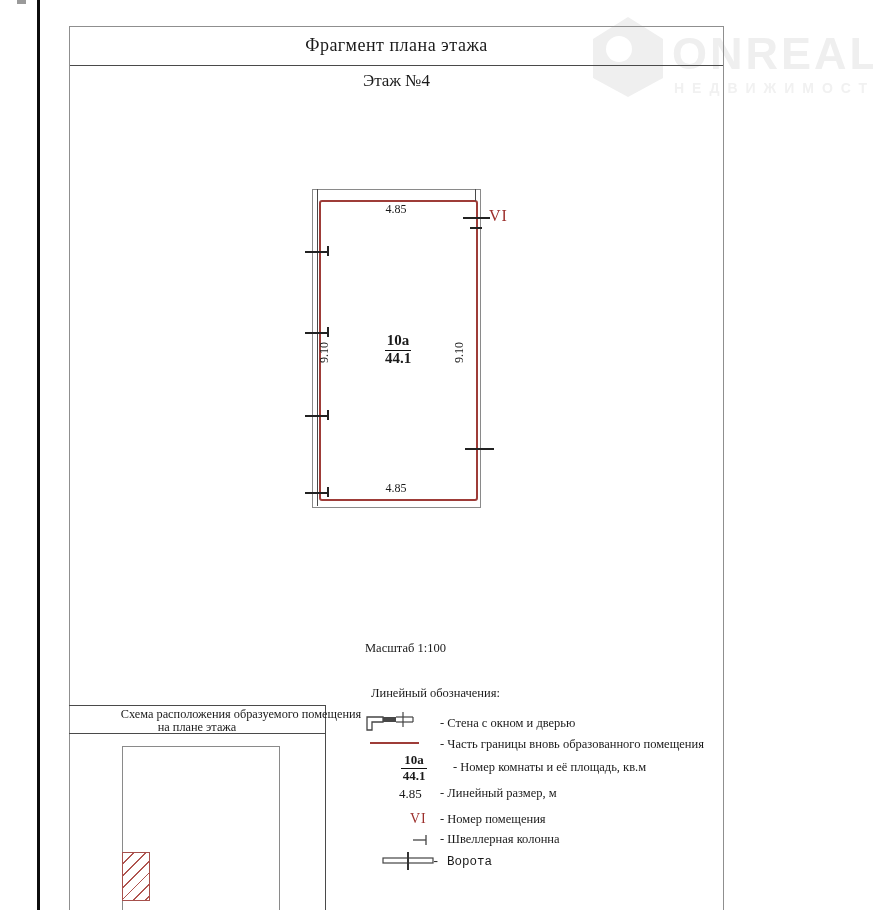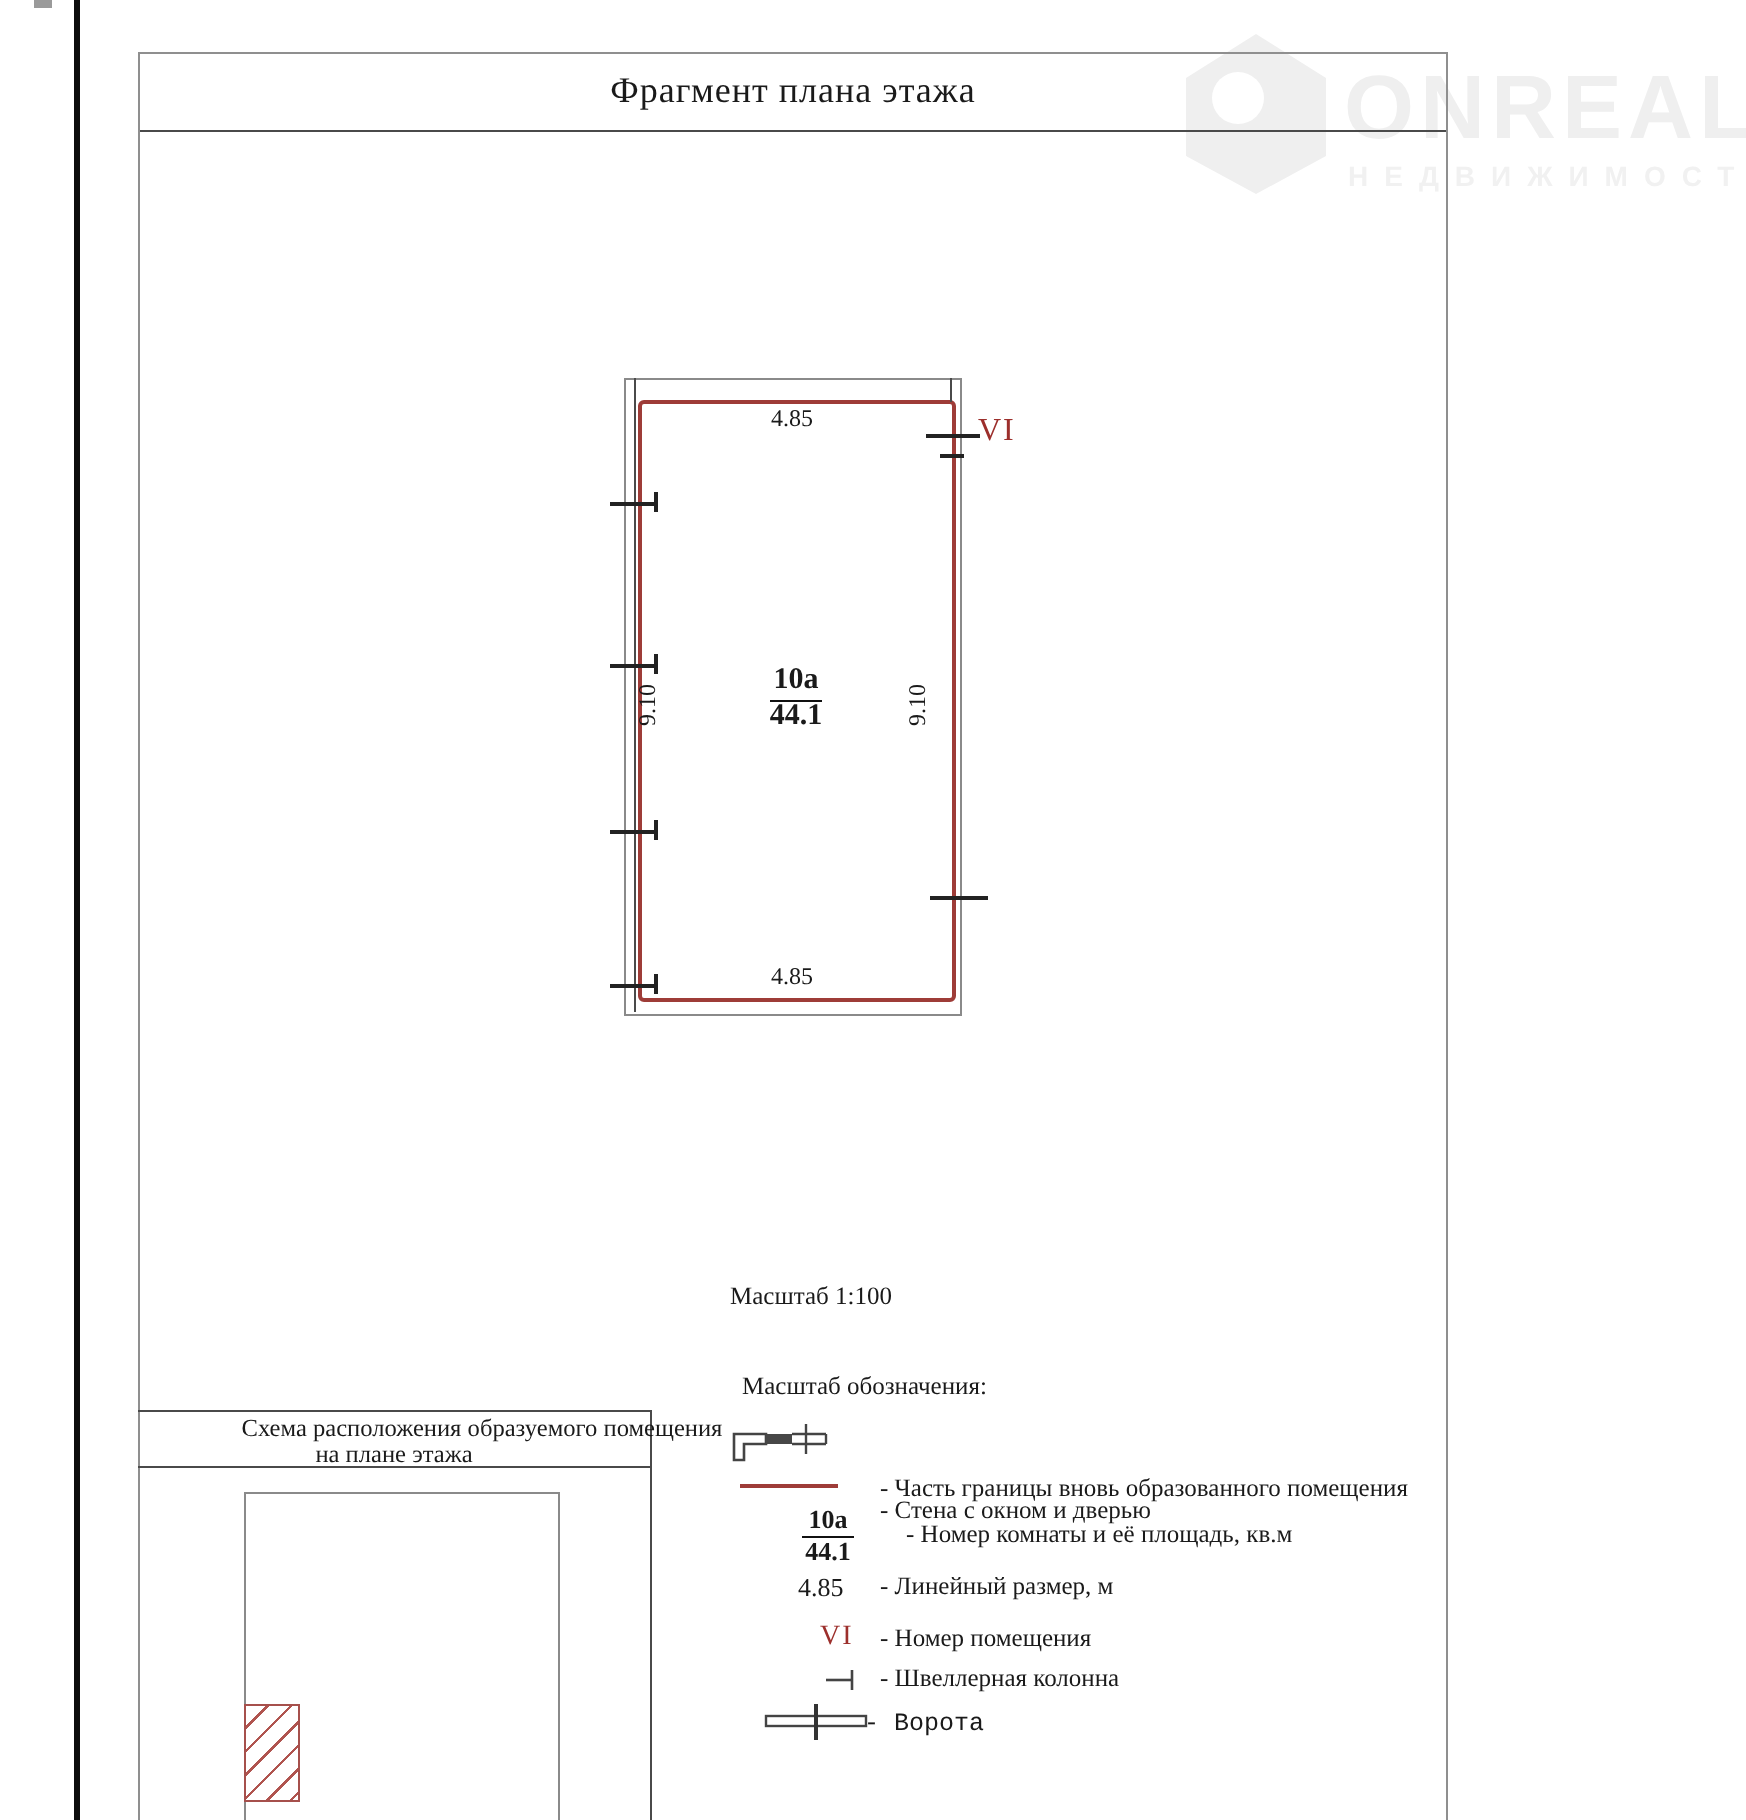--- a/index.html
+++ b/index.html
@@ -60,20 +60,21 @@
 
   <div class="abs" style="left:37px;top:0;width:3px;height:910px;background:#0d0d0d;"></div>
   <div class="abs" style="left:17px;top:0;width:9px;height:4px;background:#9a9a9a;"></div>
 
   <div class="hl" style="left:69px;top:26px;width:655px;"></div>
   <div class="hl dark" style="left:69px;top:65px;width:655px;"></div>
   <div class="vl" style="left:69px;top:26px;height:884px;"></div>
   <div class="vl" style="left:723px;top:26px;height:884px;"></div>
 
   <div class="txt title center" style="left:69px;top:35px;width:655px;">Фрагмент плана этажа</div>
+  <div class="txt subtitle center" style="left:69px;top:71px;width:655px;">Этаж №4</div>
 
   <div>
 
     <div class="abs" style="left:312px;top:189px;width:167px;height:317px;border:1px solid #8a8a8a;"></div>
 
     <div class="vl dark" style="left:317px;top:189px;height:317px;"></div>
 
     <div class="redrect" style="left:319px;top:200px;width:155px;height:297px;border-radius:3px;"></div>
 
     <div class="abs black" style="left:305px;top:251px;width:23px;height:1.5px;"></div>
@@ -97,31 +98,31 @@
     <div class="txt dim center rot" style="left:304px;top:345px;width:40px;">9.10</div>
     <div class="txt dim center rot" style="left:439px;top:345px;width:40px;">9.10</div>
 
     <div class="txt roomnum center" style="left:368px;top:332px;width:60px;"><span class="underline-span">10а</span></div>
     <div class="txt roomnum center" style="left:368px;top:350px;width:60px;">44.1</div>
   </div>
 
   <div class="txt" style="left:365px;top:641px;font-size:12.5px;">Масштаб 1:100</div>
 
   <div>
-    <div class="txt" style="left:371px;top:686px;font-size:12.5px;">Масштаб обозначения:</div>
+    <div class="txt" style="left:371px;top:686px;font-size:12.5px;">Линейный обозначения:</div>
 
     <svg class="legend-sym" style="left:365px;top:711px;" width="50" height="22" viewBox="0 0 50 22">
       <path d="M2 6 H18 V11 H7 V19 H2 Z" fill="none" stroke="#444" stroke-width="1.3"></path>
       <rect x="18" y="6" width="13" height="5" fill="#474747"></rect>
       <line x1="31" y1="6" x2="48" y2="6" stroke="#444" stroke-width="1.2"></line>
       <line x1="31" y1="11" x2="48" y2="11" stroke="#444" stroke-width="1.2"></line>
       <line x1="38" y1="1" x2="38" y2="16" stroke="#444" stroke-width="1.2"></line>
       <line x1="48" y1="6" x2="48" y2="11" stroke="#444" stroke-width="1.2"></line>
     </svg>
-    <div class="txt legend-label" style="left:440px;top:716px;margin-top:32px;">- Стена с окном и дверью</div>
+    <div class="txt legend-label" style="left:440px;top:716px;">- Стена с окном и дверью</div>
 
     <div class="abs red-bg" style="left:370px;top:742px;width:49px;height:2px;"></div>
     <div class="txt legend-label" style="left:440px;top:737px;">- Часть границы вновь образованного помещения</div>
 
     <div class="frac" style="left:396px;top:753px;width:36px;">
       <span class="num">10а</span><br>
       <span>44.1</span>
     </div>
     <div class="txt legend-label" style="left:440px;top:760px;margin-left:13px;">- Номер комнаты и её площадь, кв.м</div>
 

